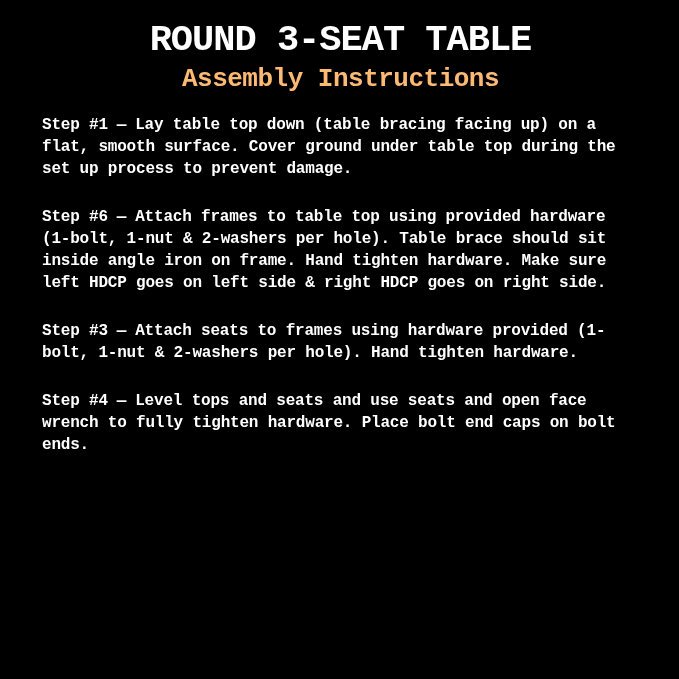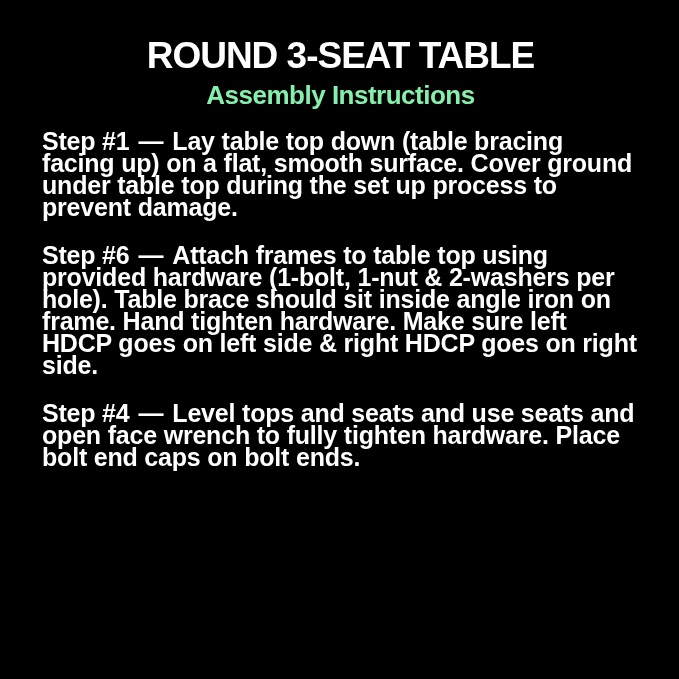--- a/index.html
+++ b/index.html
@@ -6,48 +6,48 @@
     margin: 0;
     padding: 0;
     background: #000000;
   }
   .page {
     position: relative;
     width: 679px;
     height: 679px;
     background: #000000;
     color: #ffffff;
-    font-family: Liberation Sans, sans-serif;
+    font-family: Liberation Mono, monospace;
     font-weight: bold;
     box-sizing: border-box;
-    padding: 36px 40px 0 42px;
+    padding: 20px 40px 0 42px;
     overflow: hidden;
   }
   .title {
     margin: 0;
     text-align: center;
     font-size: 37px;
     line-height: 40px;
     letter-spacing: -1px;
     color: #ffffff;
   }
   .subtitle {
     margin: 4px 0 0 0;
     text-align: center;
     font-size: 26px;
     line-height: 30px;
     letter-spacing: -0.5px;
-    color: #86efac;
+    color: #fdba74;
   }
   .steps {
     margin-top: 20px;
   }
   .step {
     margin: 0 0 26px 0;
-    font-size: 25px;
+    font-size: 16px;
     line-height: 22px;
     letter-spacing: -0.2px;
     text-align: left;
   }
   .step .dash {
     display: inline-block;
     margin: 0 9px;
   }
 </style>
 </head>
@@ -55,18 +55,19 @@
 
 <div class="page">
   <h1 class="title">ROUND 3-SEAT TABLE</h1>
   <h2 class="subtitle">Assembly Instructions</h2>
 
   <div class="steps">
     <p class="step"><span>Step #1</span><span class="dash">—</span><span>Lay table top down (table bracing facing up) on a flat, smooth surface. Cover ground under table top during the set up process to prevent damage.</span></p>
 
     <p class="step"><span>Step #6</span><span class="dash">—</span><span>Attach frames to table top using provided hardware (1-bolt, 1-nut &amp; 2-washers per hole). Table brace should sit inside angle iron on frame. Hand tighten hardware. Make sure left HDCP goes on left side &amp; right HDCP goes on right side.</span></p>
 
+    <p class="step"><span>Step #3</span><span class="dash">—</span><span>Attach seats to frames using hardware provided (1-bolt, 1-nut &amp; 2-washers per hole). Hand tighten hardware.</span></p>
 
 
 
     <p class="step"><span>Step #4</span><span class="dash">—</span><span>Level tops and seats and use seats and open face wrench to fully tighten hardware. Place bolt end caps on bolt ends.</span></p>
   </div>
 </div>
 
 </body></html>

